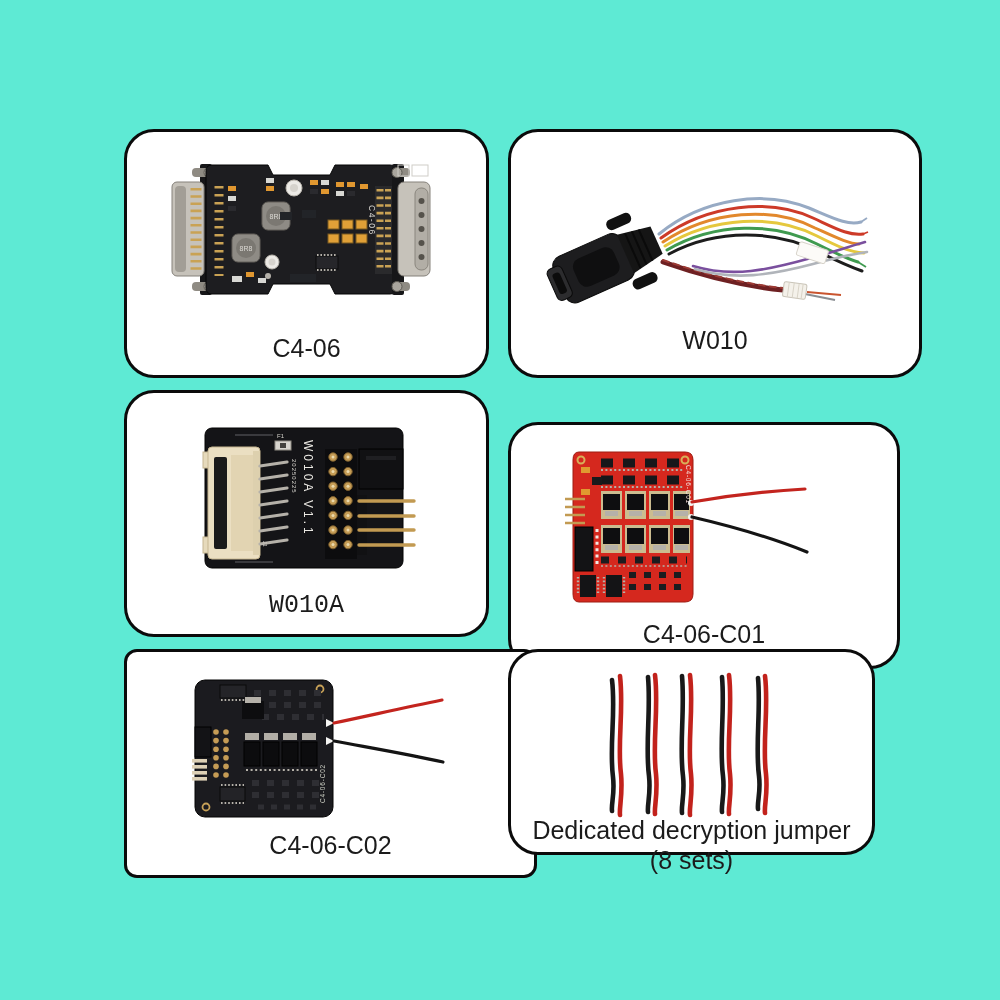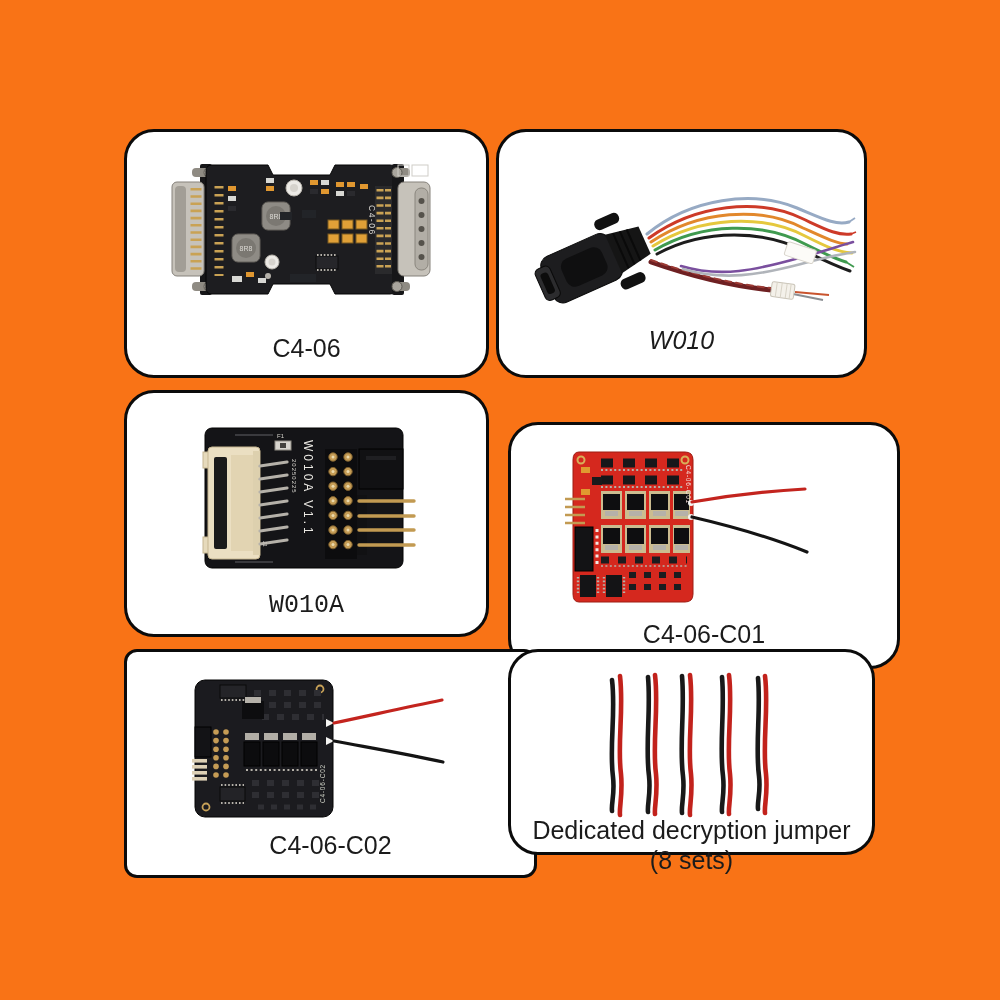--- a/index.html
+++ b/index.html
@@ -1,18 +1,18 @@
 <!DOCTYPE html>
 <html><head>
 <meta charset="utf-8">
 <style>
   html,body { margin:0; padding:0; background:#ffffff; }
   .canvas {
     position:relative; width:1000px; height:1000px;
-    background:#f97316; overflow:hidden;
+    background:#5eead4; overflow:hidden;
     font-family:"Liberation Sans", sans-serif;
   }
   .card {
     position:absolute; background:#ffffff;
     border:3px solid #0b0b0b; border-radius:30px;
     box-sizing:border-box;
   }
   .photo { position:absolute; }
   .plabel {
     position:absolute; left:0; width:100%;
@@ -115,21 +115,21 @@
       <rect x="245" y="32" width="13" height="82" rx="6" fill="#b2aea6" stroke="#8a867e"></rect>
       <circle cx="251.5" cy="45" r="3" fill="#55524b"></circle>
       <circle cx="251.5" cy="59" r="3" fill="#55524b"></circle>
       <circle cx="251.5" cy="73" r="3" fill="#55524b"></circle>
       <circle cx="251.5" cy="87" r="3" fill="#55524b"></circle>
       <circle cx="251.5" cy="101" r="3" fill="#55524b"></circle>
     </svg>
     <div class="plabel" style="top:203px;">C4-06</div>
   </div>
 
-  <div class="card" style="left:496px; top:129px; width:371px; height:249px;font-style:italic;">
+  <div class="card" style="left:508px; top:129px; width:414px; height:249px;">
     <svg class="photo" style="left:34px; top:42px;" width="324" height="134" viewBox="0 0 324 134">
 
       <g transform="rotate(-24 60 88)">
         <rect x="10" y="64" width="74" height="50" rx="10" fill="#1d1d1f" stroke="#0a0a0a"></rect>
         <rect x="2" y="72" width="16" height="34" rx="5" fill="#2c2c2e" stroke="#0a0a0a"></rect>
         <rect x="6" y="78" width="8" height="22" rx="3" fill="#0c0c0c"></rect>
         <rect x="28" y="74" width="44" height="30" rx="9" fill="#0f0f10"></rect>
         <rect x="76" y="51" width="26" height="11" rx="5" fill="#111111"></rect>
         <rect x="76" y="116" width="26" height="11" rx="5" fill="#111111"></rect>
         <polygon points="82,68 116,74 116,104 82,110" fill="#151515"></polygon>

